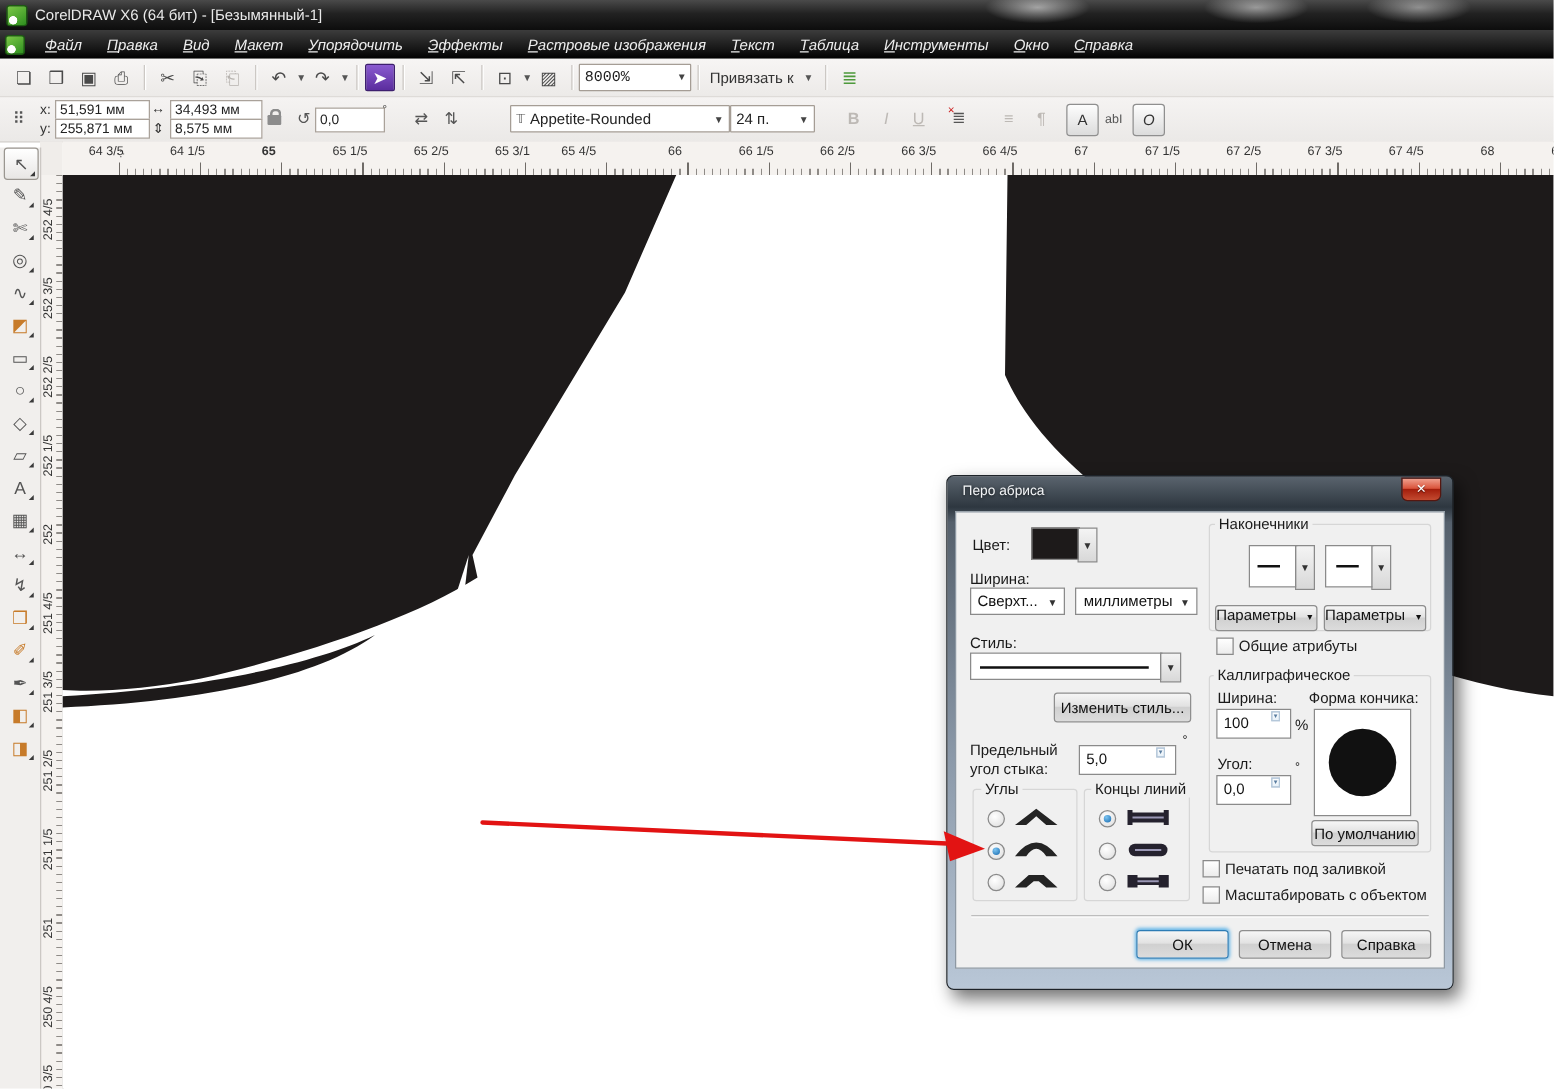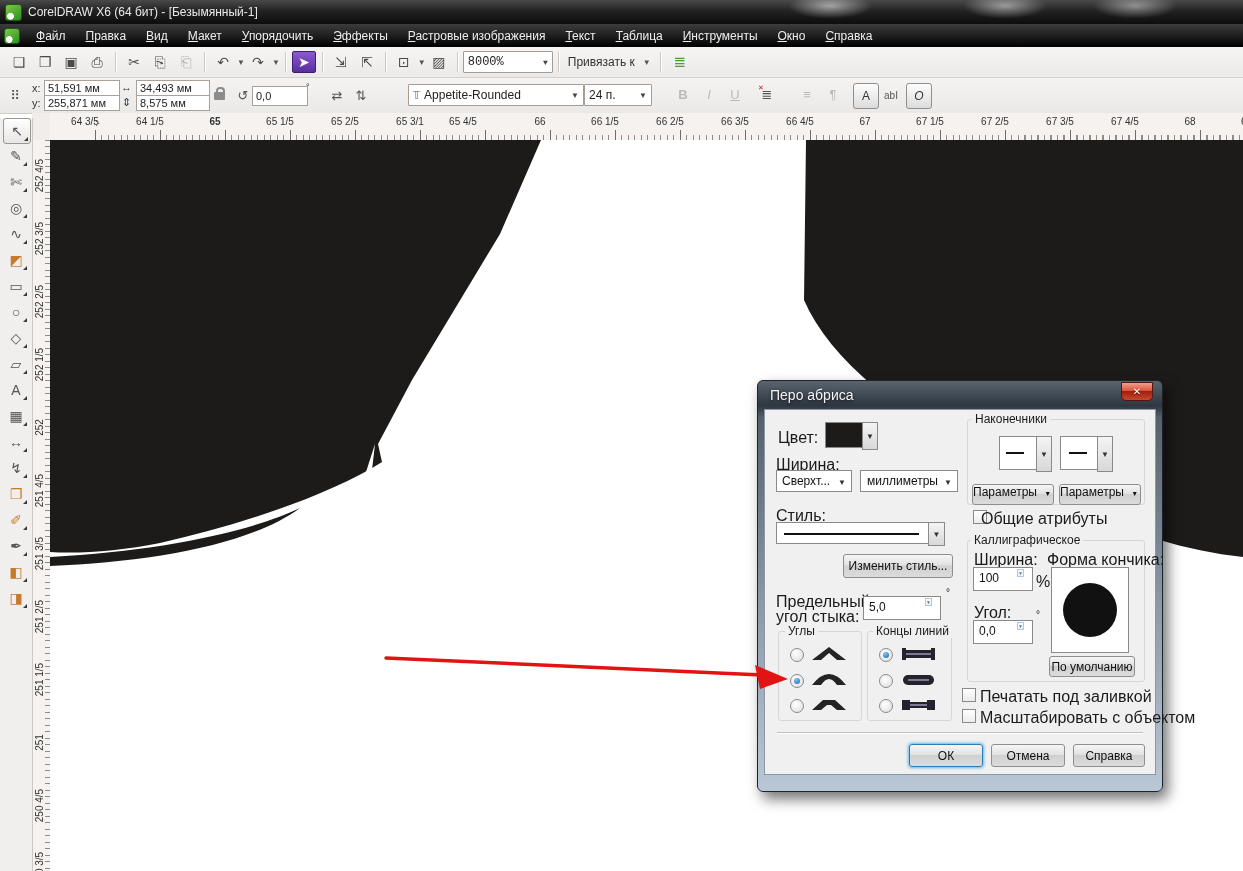--- a/index.html
+++ b/index.html
@@ -16,21 +16,21 @@
       linear-gradient(180deg,#4a4a4a 0%,#222 45%,#0d0d0d 100%);
     color:#e9e9e9;font-size:12px;display:flex;align-items:center;}
   .app-badge{width:15px;height:15px;margin:0 6px 0 5px;border-radius:3px;
     background:radial-gradient(9px 9px at 30% 75%, #fff 0 35%, transparent 40%),linear-gradient(145deg,#7dc948,#2e8f1f);
     border:1px solid #1c5c12;}
   
   #menubar{left:0;top:24px;width:1243px;height:23px;
     background:linear-gradient(180deg,#3c3c3c,#141414 70%,#000);
     color:#eee;font-size:12px;display:flex;align-items:center;}
   #menubar .app-badge{width:14px;height:14px;}
-  .menu-item{padding:3px 10px;cursor:default;}
+  .menu-item{padding:3px 10px;cursor:default;font-style:italic;}
   .menu-item::first-letter{text-decoration:underline;}
   
   #toolbar{left:0;top:47px;width:1243px;height:30px;background:linear-gradient(180deg,#f7f5f4,#eceae8);
     border-bottom:1px solid #d5d1cd;display:flex;align-items:center;font-size:12px;color:#333;}
   .tb-icon{width:24px;height:22px;display:flex;align-items:center;justify-content:center;
     font-size:14px;color:#4a4a4a;margin:0 1px;border-radius:2px;}
   .tb-icon.accent-purple{background:linear-gradient(180deg,#8a5bd0,#5b2d9e);color:#fff;border:1px solid #3d1f6e;width:22px;height:20px;}
   .tb-icon.disabled{color:#b7b3af;}
   .tb-sep{width:1px;height:20px;background:#ccc8c4;margin:0 5px;box-shadow:1px 0 0 #fff;}
   .dd-arrow{font-size:8px;color:#555;margin-left:1px;}
@@ -75,30 +75,30 @@
   .tool::after{content:"";position:absolute;right:2px;bottom:2px;border-left:4px solid transparent;
     border-bottom:4px solid #3a3a3a;}
   .tool.selected{background:linear-gradient(180deg,#ffffff,#e8e6e4);border:1px solid #9a9690;border-radius:3px;}
   .tool.orange{color:#c77b2a;}
   
   #canvas{left:50px;top:140px;width:1193px;height:731px;background:#fff;}
   
   #dialog{left:757px;top:380px;width:404px;height:410px;border:1px solid #1d2329;border-radius:6px;
     background:linear-gradient(180deg,#5a646e 0%,#2e3740 6%,#55606c 9%,#8b99a9 55%,#b9c7d7 100%);
     box-shadow:5px 7px 14px rgba(0,0,0,.55);z-index:10;}
-  #dialog .dlg-title{position:absolute;left:12px;top:6px;color:#f2f4f6;font-size:14px;
+  #dialog .dlg-title{position:absolute;left:12px;top:6px;color:#f2f4f6;font-size:11px;
     text-shadow:0 1px 3px rgba(0,0,0,.8);}
   #dlg-close{position:absolute;top:1px;right:9px;width:30px;height:17px;border:1px solid #551710;
     border-radius:0 0 5px 5px;background:linear-gradient(180deg,#f0a08e,#d9543c 45%,#a41e0c 50%,#c34a30);
     color:#fff;font-size:10px;font-weight:bold;display:flex;align-items:center;justify-content:center;
     text-shadow:0 1px 1px rgba(0,0,0,.6);}
   #dlg-panel{position:absolute;left:6px;top:28px;width:390px;height:364px;background:#f0f0f0;
     border:1px solid #8d98a3;}
   #dlg-panel *{position:absolute;}
-  .lbl{font-size:16px;color:#1a1a1a;white-space:nowrap;}
+  .lbl{font-size:12px;color:#1a1a1a;white-space:nowrap;}
   .field{background:#fff;border:1px solid #8a8a8a;font-size:12px;color:#111;}
   .ddbtn{background:linear-gradient(180deg,#f4f4f4,#d8d8d8);border-left:1px solid #9a9a9a;
     color:#333;font-size:8px;display:flex;align-items:center;justify-content:center;}
   .win-btn{background:linear-gradient(180deg,#f6f6f6,#e2e2e2 45%,#d0d0d0 50%,#dcdcdc);
     border:1px solid #8e8e8e;border-radius:3px;font-size:12px;color:#111;
     display:flex;align-items:center;justify-content:center;white-space:nowrap;}
   .groupbox{border:1px solid #d6d6d6;border-radius:3px;}
   .grouplabel{font-size:12px;color:#1a1a1a;background:#f0f0f0;padding:0 3px;white-space:nowrap;}
   .radio{width:12px;height:12px;border-radius:50%;border:1px solid #8a8a8a;
     background:radial-gradient(circle at 40% 35%,#fff,#dcdcdc);}
@@ -381,21 +381,21 @@
     <div class="ddbtn" style="left:332px;top:26px;width:14px;height:34px;border:1px solid #8a8a8a">▼</div>
     <div class="win-btn params-btn" style="left:207px;top:74px;width:80px;height:19px">
       <span class="txt" style="position:static">Параметры</span>
       <span style="position:static;font-size:7px;margin-left:4px">▼</span>
     </div>
     <div class="win-btn params-btn" style="left:294px;top:74px;width:80px;height:19px">
       <span class="txt" style="position:static">Параметры</span>
       <span style="position:static;font-size:7px;margin-left:4px">▼</span>
     </div>
     <div class="checkbox" style="left:208px;top:100px"></div>
-    <span class="lbl" style="left:216px;top:100px">Общие атрибуты</span>
+    <span class="lbl" style="left:226px;top:100px">Общие атрибуты</span>
 
     <div class="groupbox" style="left:202px;top:130px;width:176px;height:140px"></div>
     <span class="grouplabel" style="left:206px;top:123px">Каллиграфическое</span>
     <span class="lbl" style="left:209px;top:141px">Ширина:</span>
     <div class="spin" style="left:208px;top:157px;width:58px;height:22px">
       <span class="val">100</span>
       <div class="btns">
           <div>▲</div>
           <div>▼</div>
         </div>

